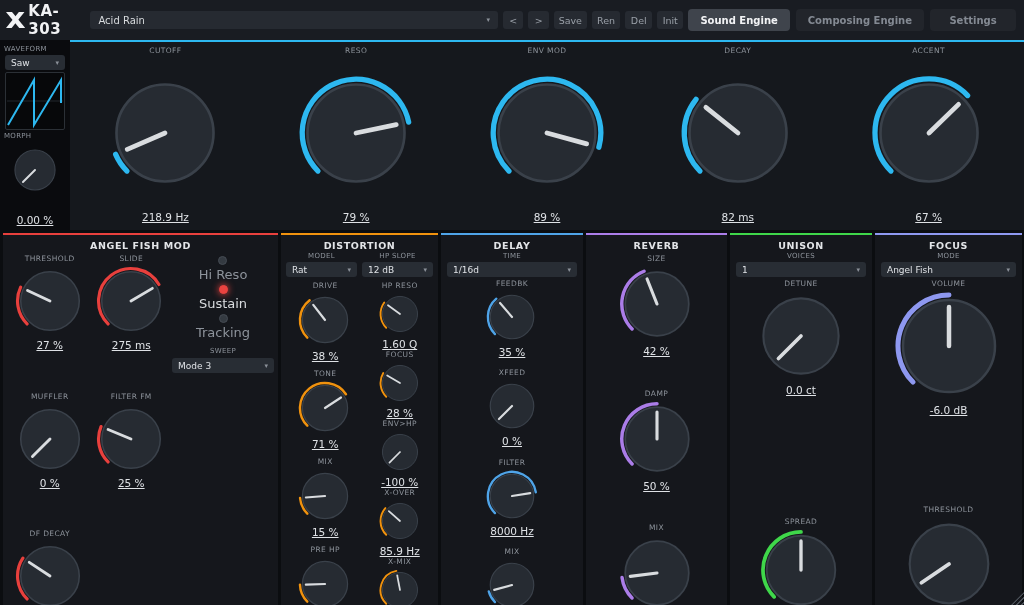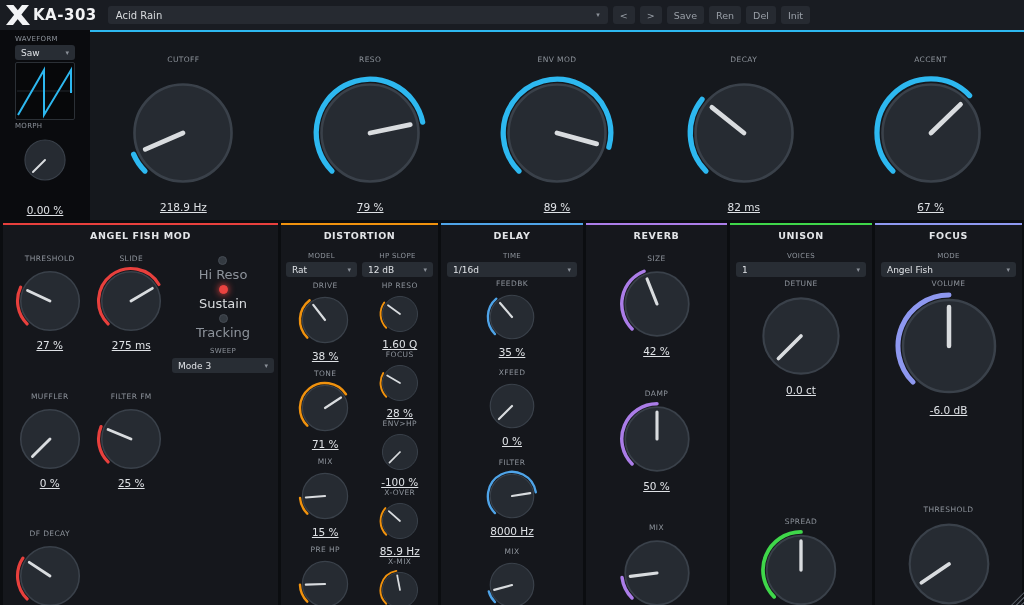--- a/index.html
+++ b/index.html
@@ -4,47 +4,47 @@
 <style>
   * { margin:0; padding:0; box-sizing:border-box; }
   body { background:#0b0d10; }
   #app {
     width:1024px; height:605px; position:relative; overflow:hidden;
     background:#0b0d10; color:#e6e8ea;
     font-family:"DejaVu Sans","Liberation Sans",sans-serif;
     user-select:none;
   }
   
-  .topbar { height:30px; background:#191c22; display:flex; align-items:center; padding:0 8px 0 6px; gap:5px; }
+  .topbar { height:40px; background:#191c22; display:flex; align-items:center; padding:0 8px 0 6px; gap:5px; }
   .logo { display:flex; align-items:center; gap:3px; margin-right:6px; }
   .logo-text { font-size:15px; font-weight:bold; letter-spacing:.5px; color:#f2f3f5; }
   .preset-select { width:500px; height:18px; background:#262a31; border-radius:3px; display:flex; align-items:center; padding:0 8px; font-size:10px; color:#d8dbde; }
   .caret { margin-left:auto; font-size:7px; color:#8b9199; }
   .tb-btn { height:18px; padding:0 7px; min-width:18px; background:#262a31; border-radius:3px; color:#9aa0a8; font-size:9.5px; display:flex; align-items:center; justify-content:center; }
   .tabs { margin-left:auto; display:flex; gap:6px; }
   .tab { height:22px; min-width:84px; padding:0 12px; border-radius:4px; background:#22252b; color:#848a93; font-size:10px; font-weight:bold; display:flex; align-items:center; justify-content:center; white-space:nowrap; }
   .tab.active { background:#3f444c; color:#f2f3f5; }
   
   .upper { display:flex; height:190px; }
-  .osc { width:90px; background:#0a0b0e; display:flex; flex-direction:column; align-items:center; padding:3px 14px 4px; }
+  .osc { width:70px; background:#0a0b0e; display:flex; flex-direction:column; align-items:center; padding:3px 3px 4px; }
   .small-label { font-size:7px; letter-spacing:.3px; color:#8d939b; }
   .osc .small-label { align-self:flex-start; margin:2px 0 2px 1px; }
   .dropdown { height:15px; background:#282d34; border-radius:3px; display:flex; align-items:center; padding:0 6px; font-size:9px; color:#dfe2e6; }
   .osc-dd { width:60px; }
   .wavebox { width:60px; height:58px; background:#07080a; border:1px solid #2b3036; border-radius:2px; margin-top:2px; }
   .osc .dial { margin-top:4px; }
   .kvalue { font-size:10.5px; color:#dfe2e6;text-decoration:underline; }
   .osc .kvalue { margin-top:auto; }
   .filter-row { flex:1; background:#15181d; border-top:2px solid #2db8f0; display:flex; }
-  .fcell { flex:1; display:flex; flex-direction:column; align-items:center; justify-content:space-between; padding:23px 0 7px; }
+  .fcell { flex:1; display:flex; flex-direction:column; align-items:center; justify-content:space-between; padding:4px 0 7px; }
   .klabel { font-size:7.5px; letter-spacing:.4px; color:#8d939b; }
   
   .lower { height:385px; display:grid; grid-template-columns:275px 157px 142px 141px 142px 147px; column-gap:3px; padding:3px 2px 2px 3px; }
   .panel { background:#15171c; border-top:2px solid #888; display:flex; flex-direction:column; padding:3px 4px 4px; min-width:0; }
-  .panel-title { text-align:center; font-size:9.5px; font-weight:bold; letter-spacing:.6px; color:#e3e5e8; margin:2px 0 11px; }
+  .panel-title { text-align:center; font-size:9.5px; font-weight:bold; letter-spacing:.6px; color:#e3e5e8; margin:2px 0 1px; }
   .kcell { display:flex; flex-direction:column; align-items:center; gap:3px; }
   .dial { position:relative; }
   .dial svg { display:block; }
   
   .mod-body { display:flex; flex:1; }
   .mod-knobs { width:188px; display:grid; grid-template-columns:1fr 1fr; align-content:space-between; padding:2px 0 2px 2px; }
   .mod-side { flex:1; display:flex; flex-direction:column; align-items:center; padding-top:4px; }
   .radio-item { display:flex; flex-direction:column; align-items:center; margin-bottom:3px; }
   .radio-dot { width:9px; height:9px; border-radius:50%; background:#343a41; border:1px solid #454b53; }
   .radio-item.active .radio-dot { background:#ea4340; border-color:#ea4340; box-shadow:0 0 6px 1px rgba(235,70,66,.75); }
@@ -85,20 +85,25 @@
     <div class="preset-select">
       <span>Acid Rain</span>
       <span class="caret">▾</span>
     </div>
     <div class="tb-btn">&lt;</div>
     <div class="tb-btn">&gt;</div>
     <div class="tb-btn">Save</div>
     <div class="tb-btn">Ren</div>
     <div class="tb-btn">Del</div>
     <div class="tb-btn">Init</div>
+    <div class="tabs">
+      <div class="tab active" style="min-width:86px">Sound Engine</div>
+      <div class="tab">Composing Engine</div>
+      <div class="tab" style="min-width:86px">Settings</div>
+    </div>
   </div>
 
   <div class="upper">
     <div class="osc">
       <div class="small-label">WAVEFORM</div>
       <div class="dropdown osc-dd">
         <span>Saw</span>
         <span class="caret">▾</span>
       </div>
       <div class="wavebox">

